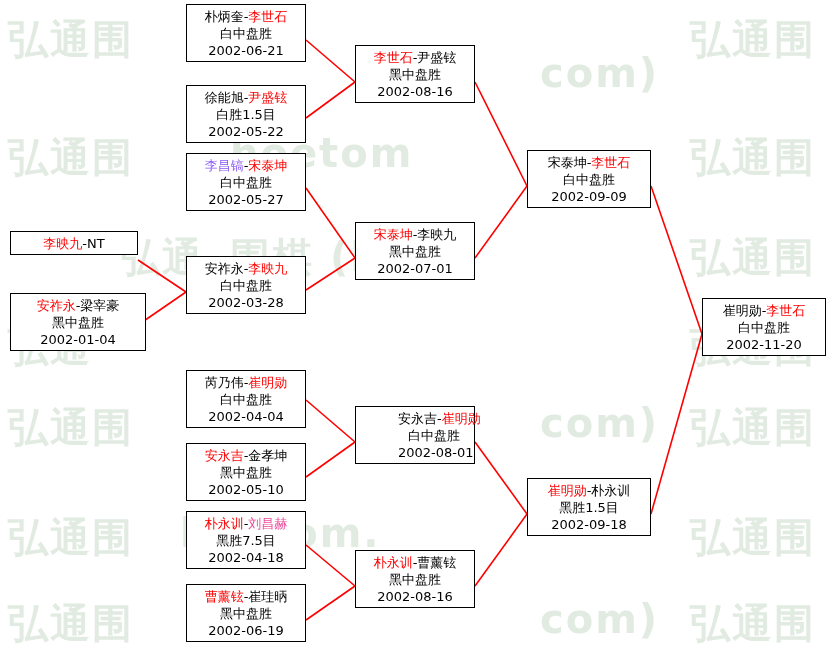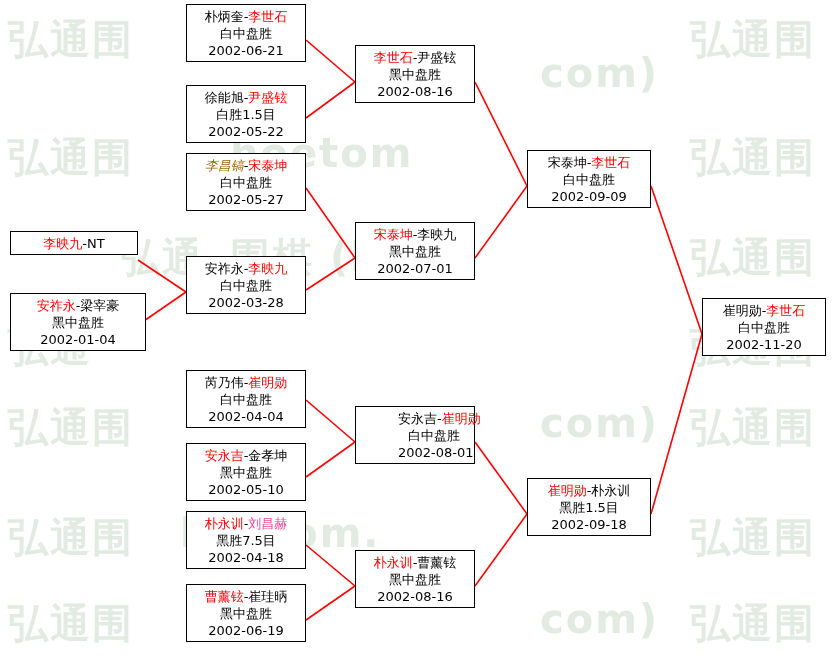--- a/index.html
+++ b/index.html
@@ -132,21 +132,21 @@
         <span class="ln"><span class="blk" style="color: rgb(0, 0, 0);">徐能旭</span><span>-</span><span class="red" style="color: rgb(255, 0, 0);">尹盛铉</span></span>
         <span class="ln">白胜1.5目</span>
         <span class="ln">2002-05-22</span>
       </div>
       <div class="node" style="left: 355px; top: 45px; width: 120px; border-color: rgb(0, 0, 0);">
         <span class="ln"><span class="red" style="color: rgb(255, 0, 0);">李世石</span><span>-</span><span class="blk" style="color: rgb(0, 0, 0);">尹盛铉</span></span>
         <span class="ln">黑中盘胜</span>
         <span class="ln">2002-08-16</span>
       </div>
       <div class="node" style="left: 186px; top: 153px; width: 120px; border-color: rgb(0, 0, 0);">
-        <span class="ln"><span class="blk" style="color: #a16207; font-style: italic;">李昌镐</span><span>-</span><span class="red" style="color: rgb(255, 0, 0);">宋泰坤</span></span>
+        <span class="ln"><span class="blk" style="color: #8b5cf6;">李昌镐</span><span>-</span><span class="red" style="color: rgb(255, 0, 0);">宋泰坤</span></span>
         <span class="ln">白中盘胜</span>
         <span class="ln">2002-05-27</span>
       </div>
       <div class="node" style="left: 10px; top: 231px; width: 128px; border-color: rgb(0, 0, 0);">
         <span class="ln"><span class="red" style="color: rgb(255, 0, 0);">李映九</span><span>-</span><span class="blk" style="color: rgb(0, 0, 0);">NT</span></span>
       </div>
       <div class="node" style="left: 10px; top: 293px; width: 136px; border-color: rgb(0, 0, 0);">
         <span class="ln"><span class="red" style="color: rgb(255, 0, 0);">安祚永</span><span>-</span><span class="blk" style="color: rgb(0, 0, 0);">梁宰豪</span></span>
         <span class="ln">黑中盘胜</span>
         <span class="ln">2002-01-04</span>

